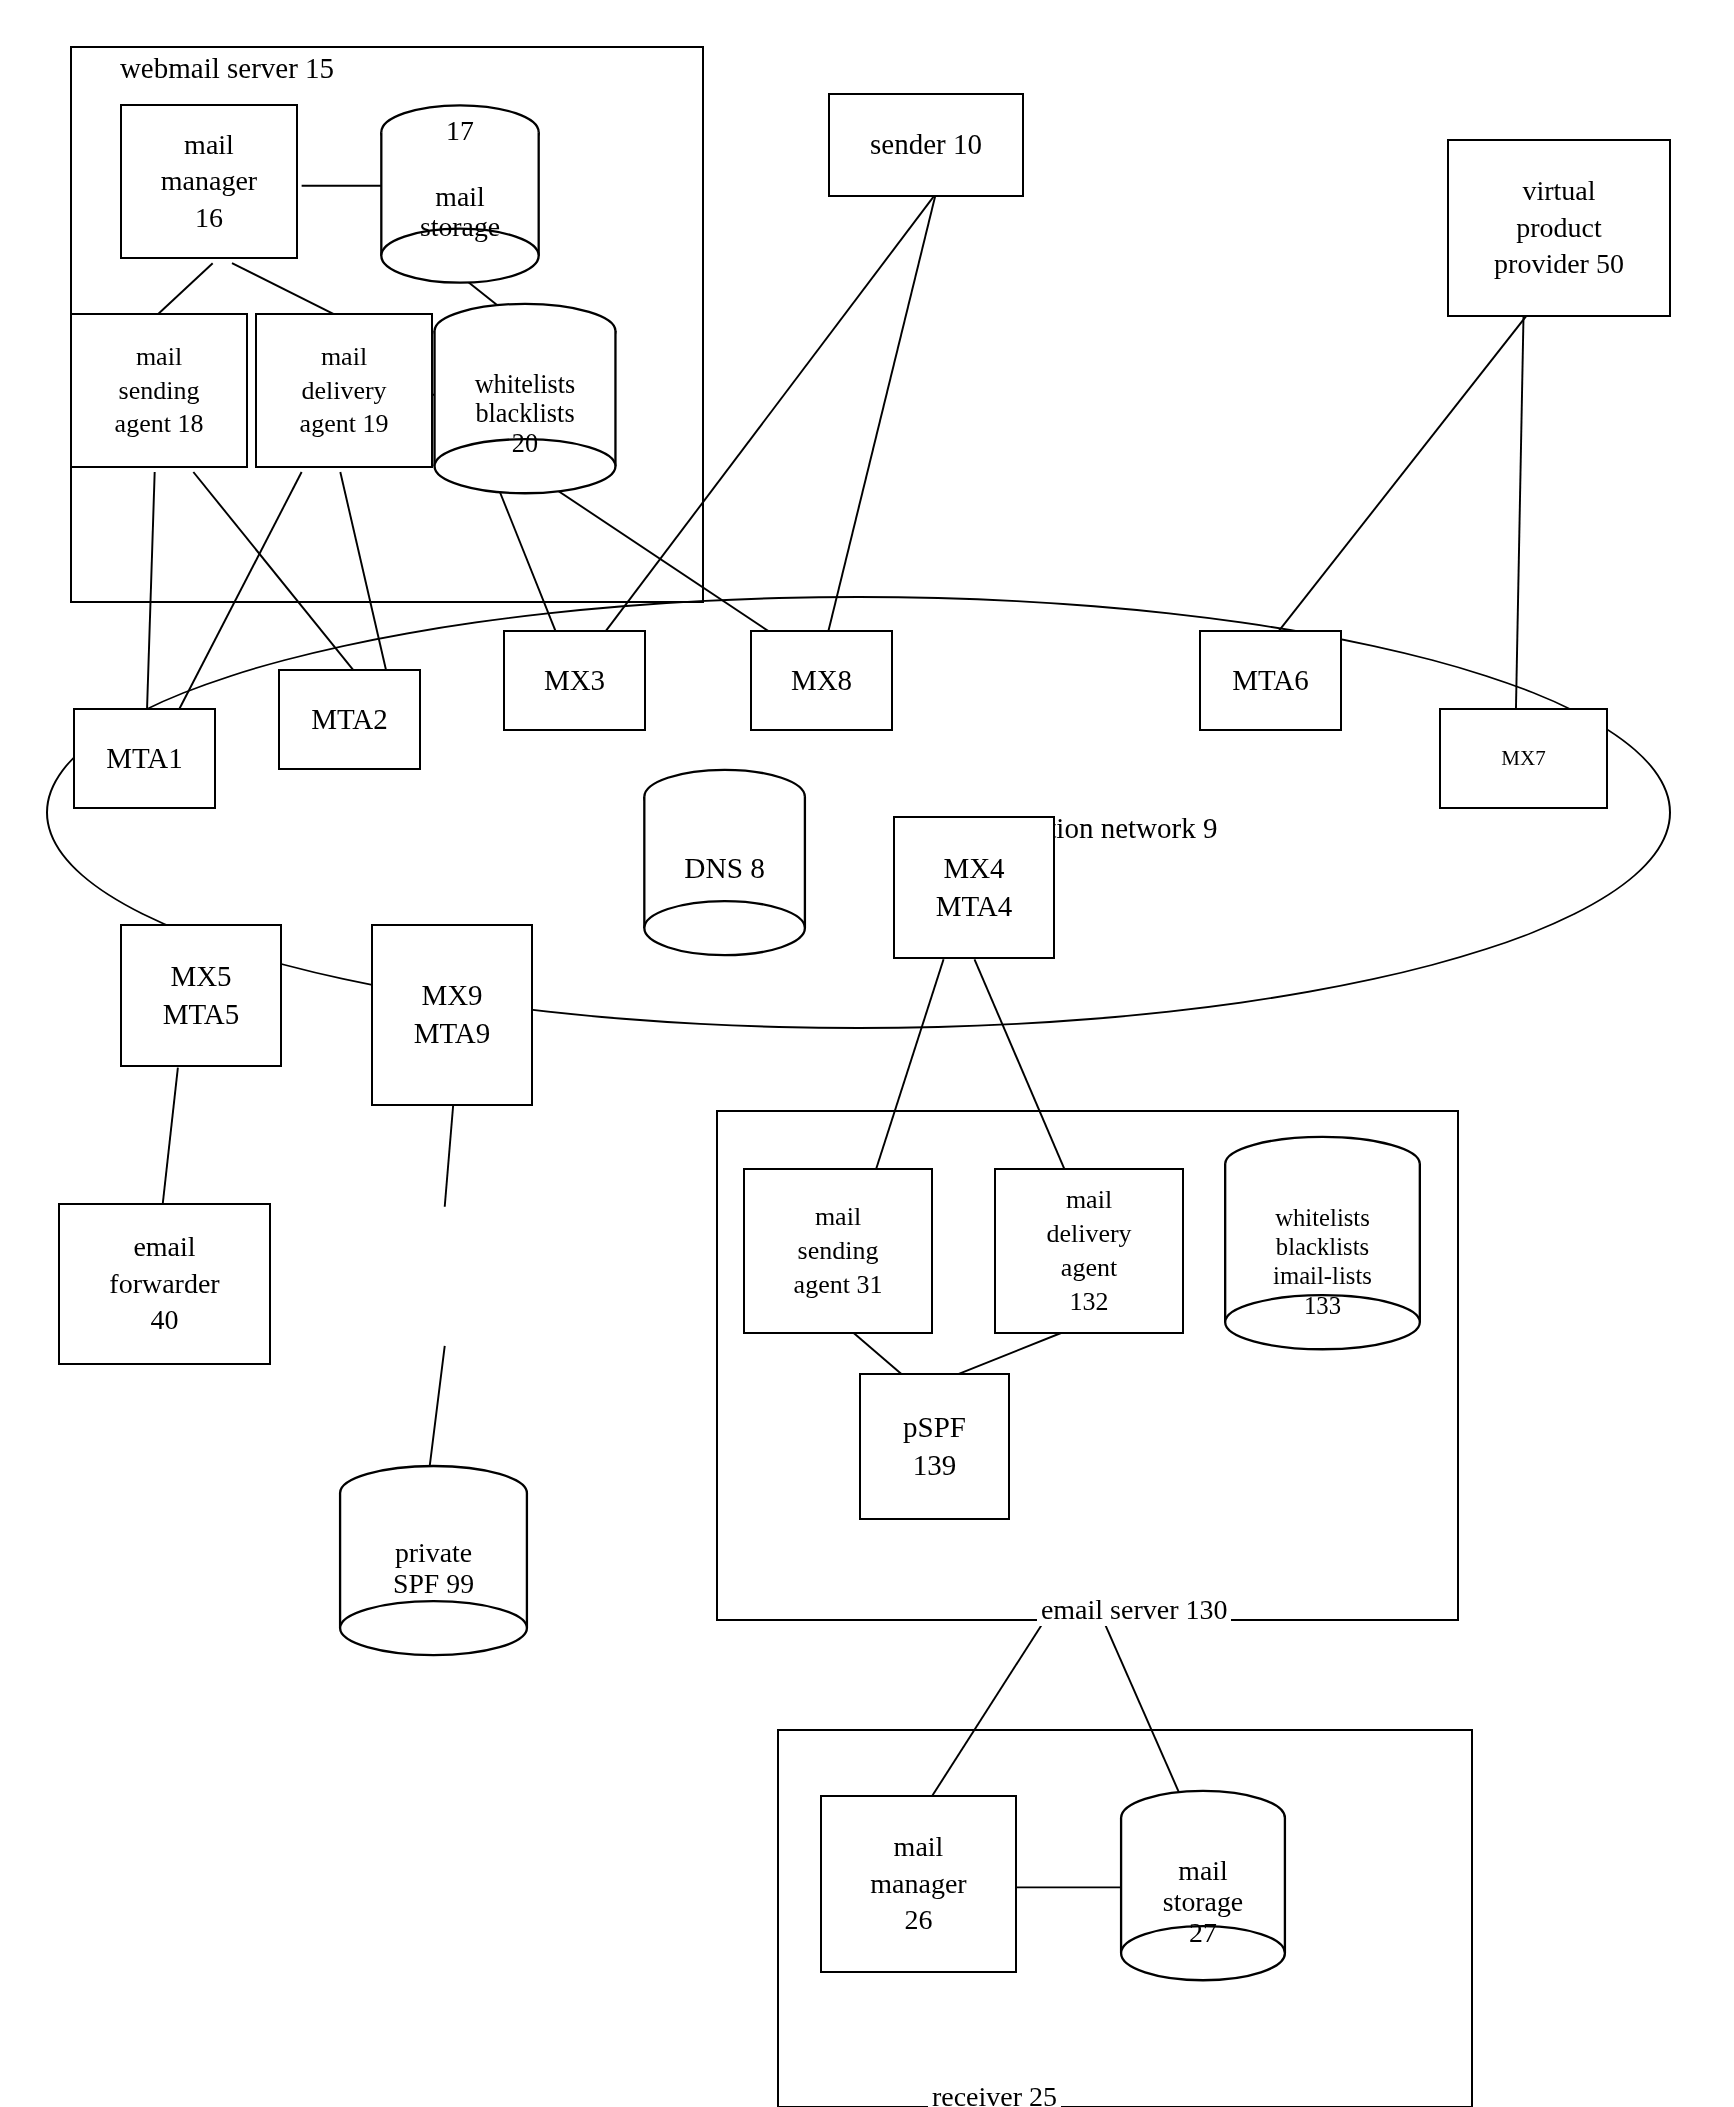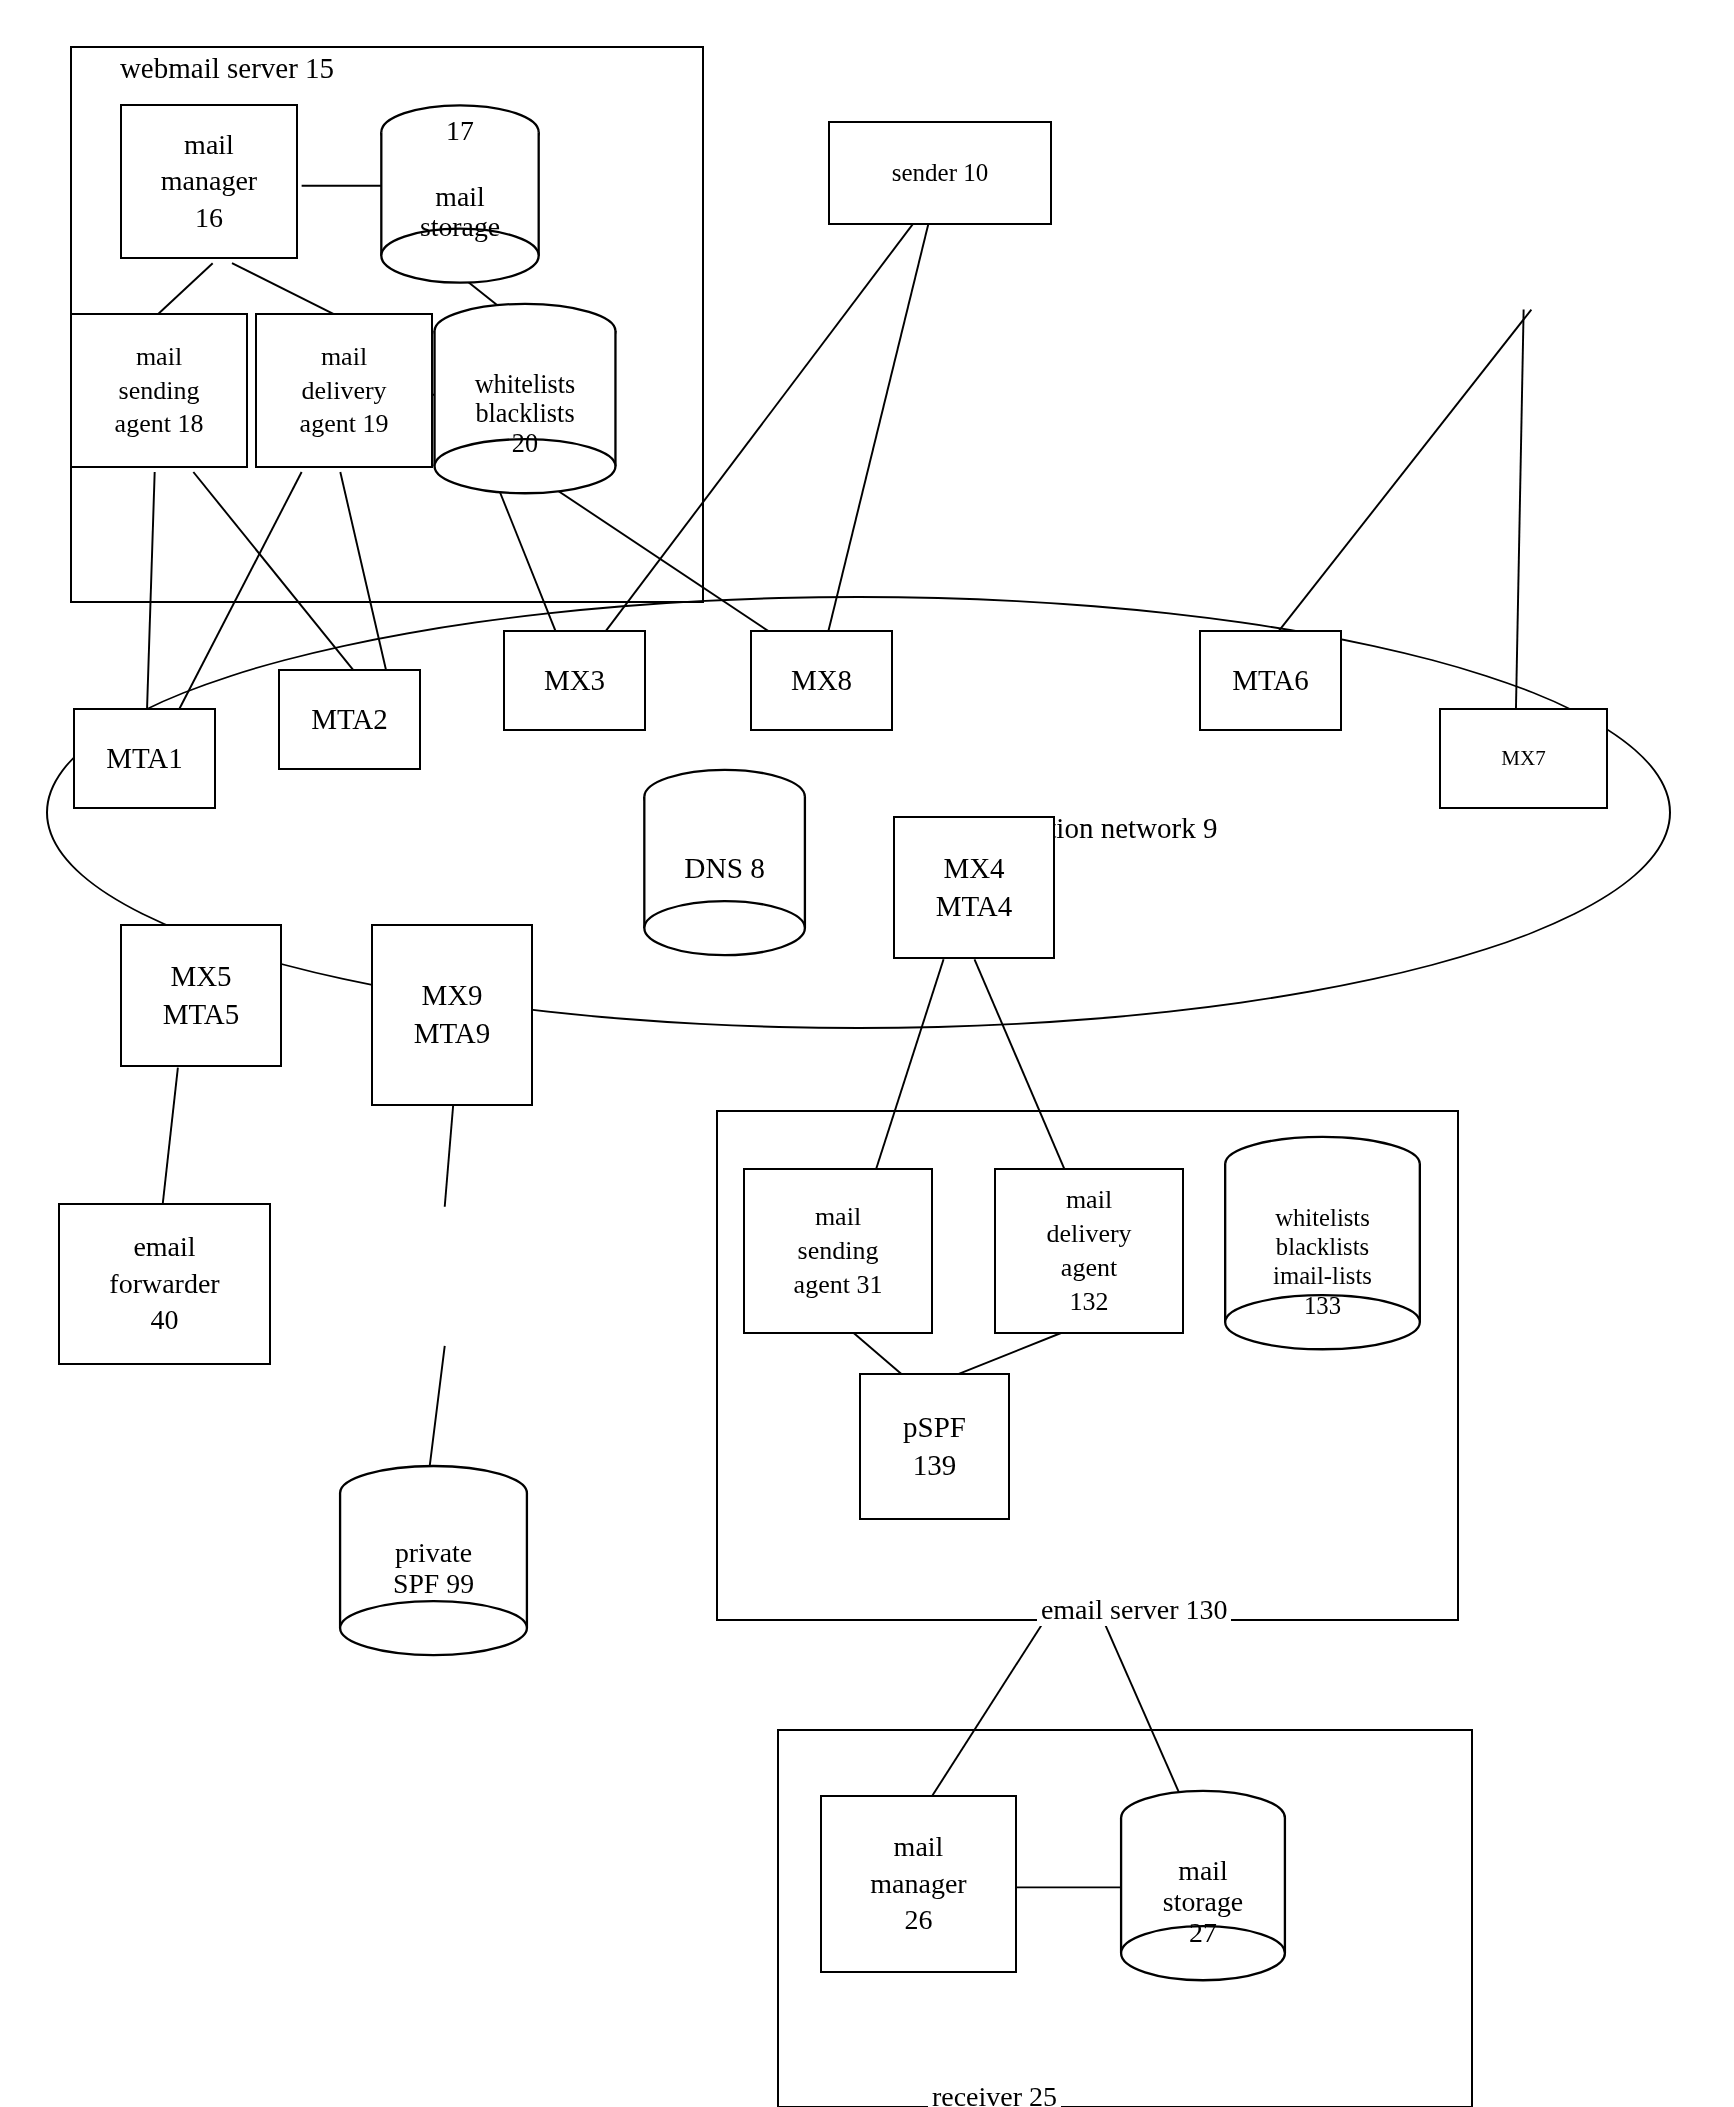--- a/index.html
+++ b/index.html
@@ -179,24 +179,29 @@
 sending
 agent 18</span>
   </div>
 
   <div class="box" style="left:255px; top:313px; width:178px; height:155px; white-space:pre-line; font-size:26px;">
     <span>mail
 delivery
 agent 19</span>
   </div>
 
-  <div class="box" style="left:828px; top:93px; width:224px; height:104px; font-size:25px;margin-top:28px;">
+  <div class="box" style="left:828px; top:93px; width:196px; height:104px; font-size:29px;">
     <span>sender 10</span>
   </div>
 
+  <div class="box" style="left:1447px; top:139px; width:224px; height:178px; white-space:pre-line; font-size:28px;">
+    <span>virtual
+product
+provider 50</span>
+  </div>
 
   <div class="box" style="left:73px; top:708px; width:143px; height:101px; font-size:29px;">
     <span>MTA1</span>
   </div>
 
   <div class="box" style="left:278px; top:669px; width:143px; height:101px; font-size:29px;">
     <span>MTA2</span>
   </div>
 
   <div class="box" style="left:503px; top:630px; width:143px; height:101px; font-size:29px;font-family:Liberation Serif, serif;">

